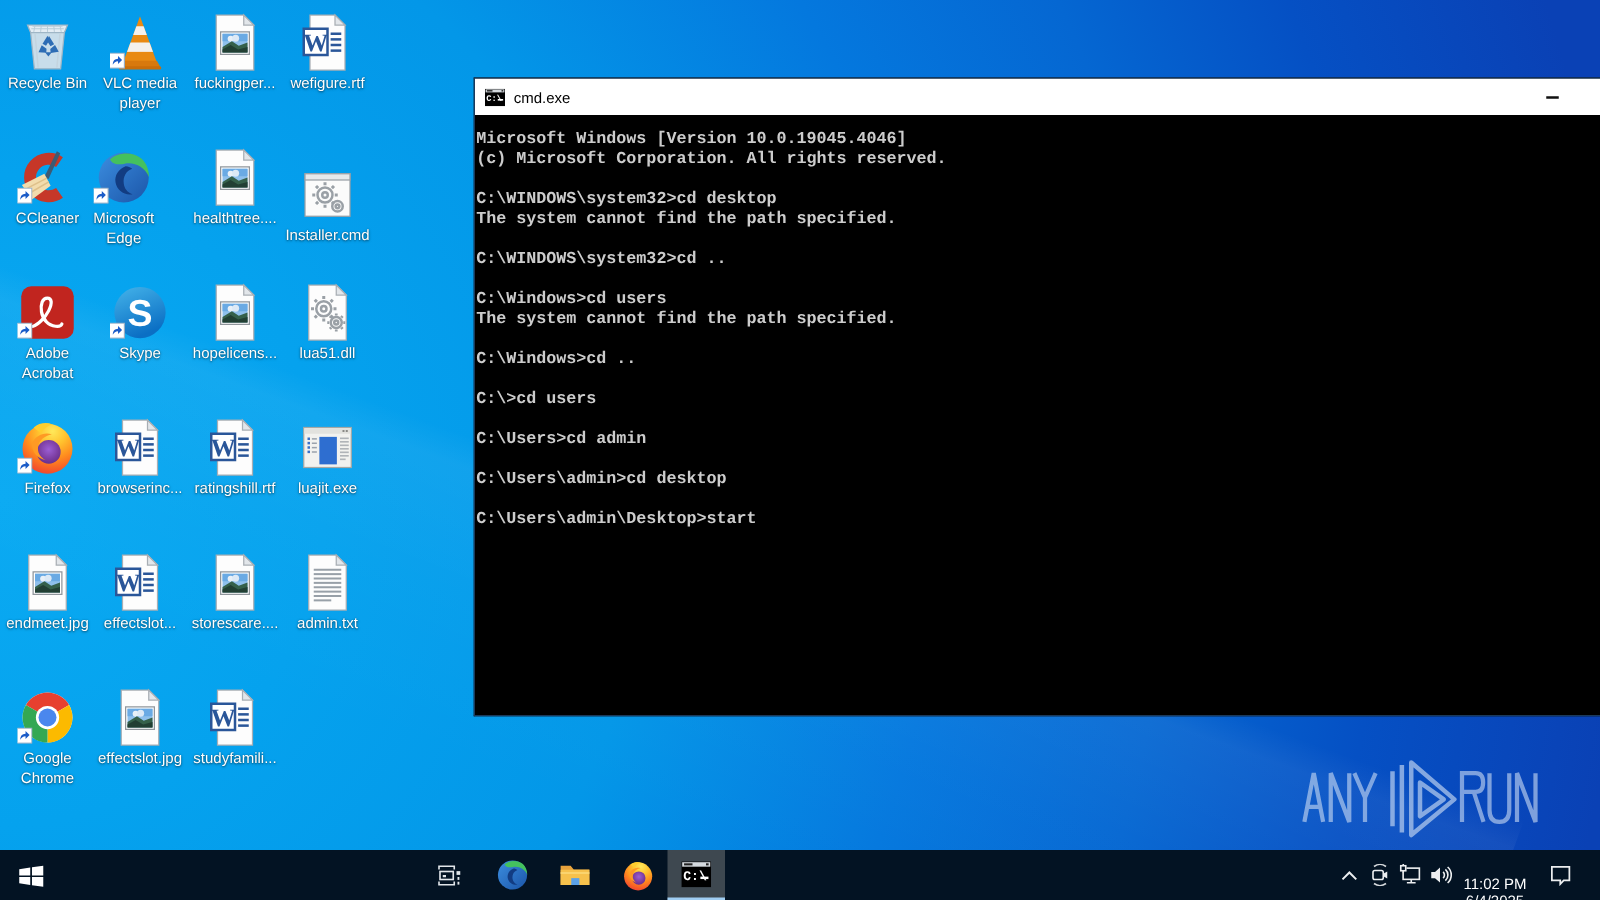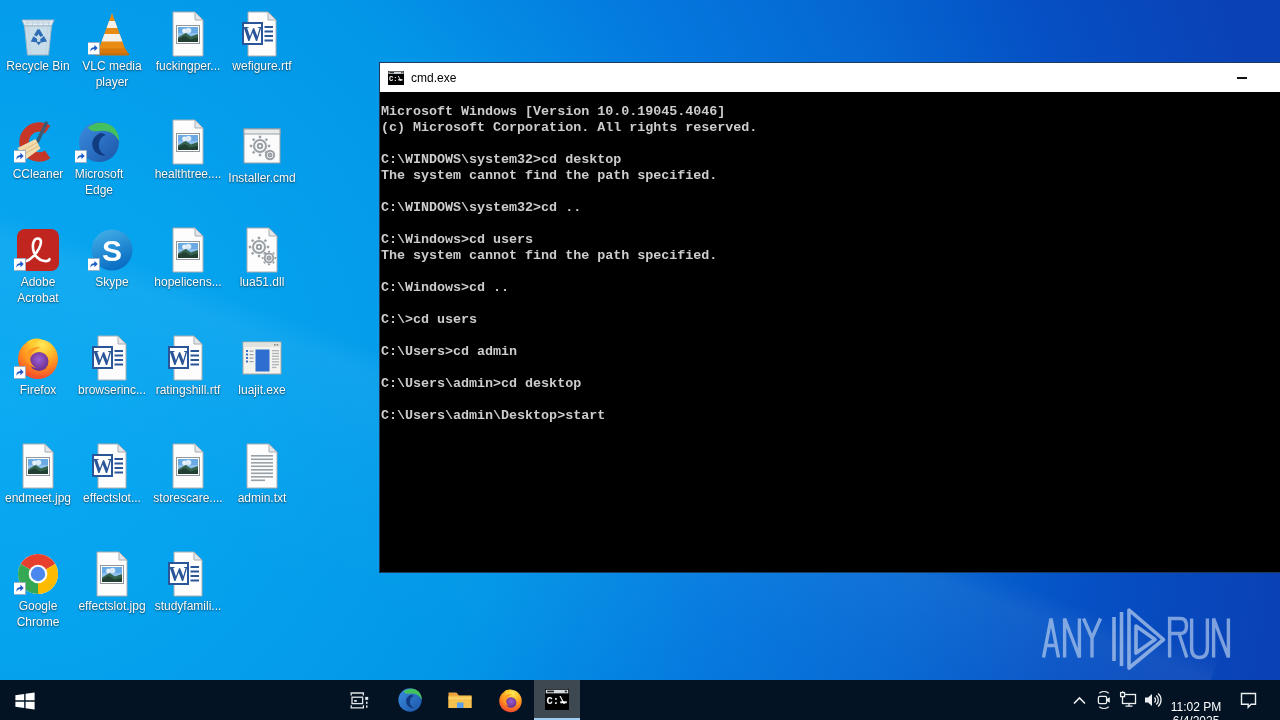--- a/index.html
+++ b/index.html
@@ -230,21 +230,21 @@
           </svg>
       </svg></div>
       <div class="lbl">Microsoft<br>Edge</div>
     </div>
     <div class="cell" style="left:150px;top:118px">
       <div class="ic"><svg width="48" height="48" viewBox="0 0 48 48">
           <use href="#s-img"></use>
         </svg></div>
       <div class="lbl">healthtree....</div>
     </div>
-    <div class="cell" style="left:224px;top:122px">
+    <div class="cell" style="left:224px;top:132px">
       <div class="ic"><svg width="48" height="48" viewBox="0 0 48 48">
           <use href="#s-cmdfile"></use>
         </svg></div>
       <div class="lbl">Installer.cmd</div>
     </div>
 
     <div class="cell" style="left:0;top:226px">
       <div class="ic"><svg width="48" height="48" viewBox="0 0 48 48">
         <rect x="3" y="3" width="42" height="42" rx="8" fill="#c1251f"></rect>
         <path d="M12.5 35 C16 34 22 28.5 25 22.5 C28 16.5 27.5 12.5 23.8 12.5 C20 12.5 18.2 17.5 19.2 23.5 C20.2 29.5 24.5 34.3 30.5 35 C33 35.3 35 34.6 35.5 33.2" stroke="#fff" stroke-width="2.6" fill="none" stroke-linecap="round"></path>

